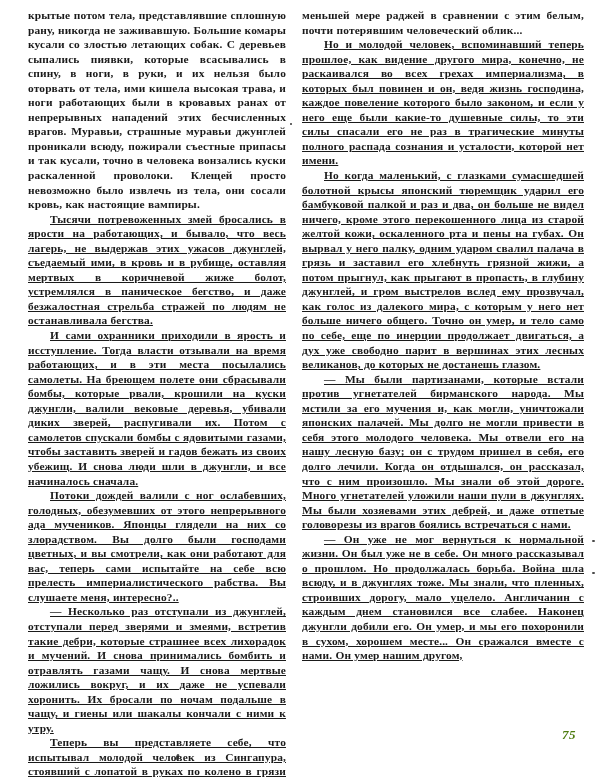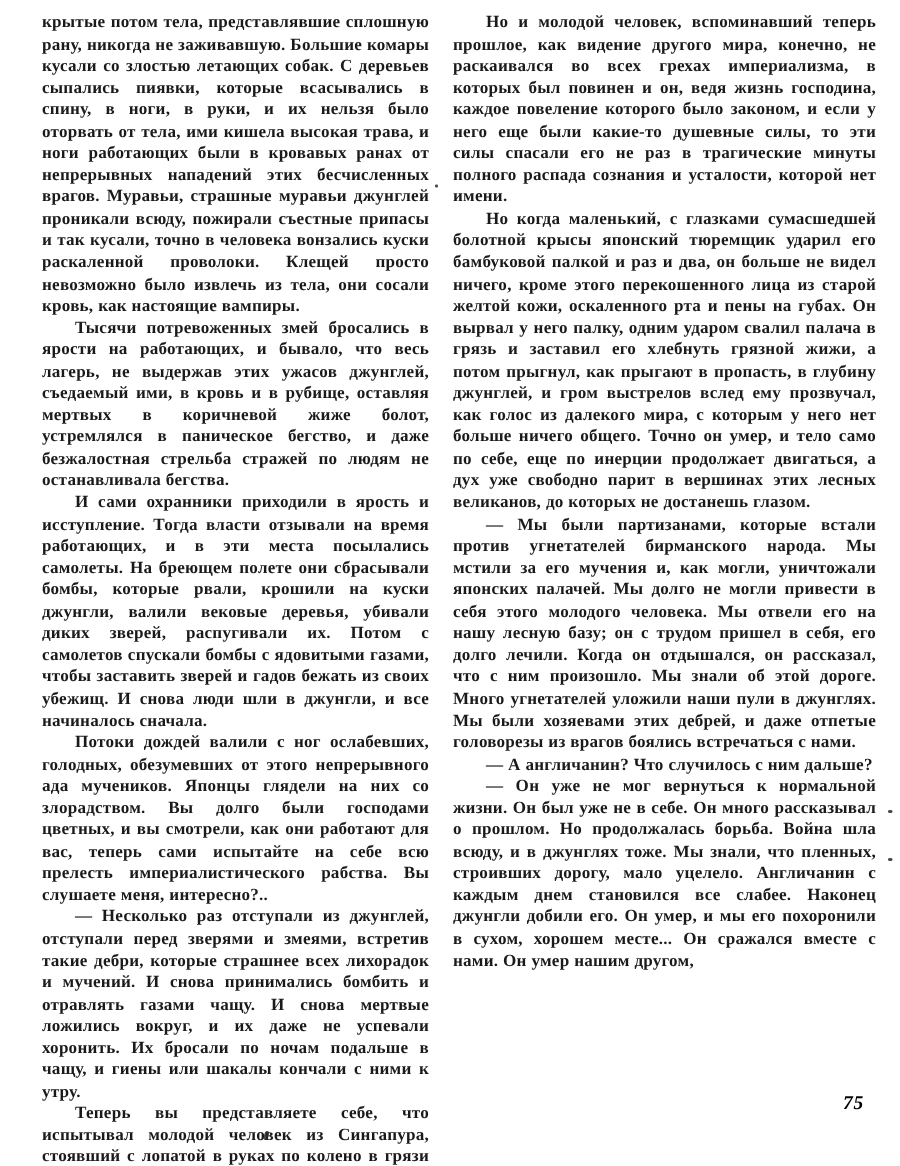--- a/index.html
+++ b/index.html
@@ -45,38 +45,39 @@
     text-align: justify;
     text-justify: inter-word;
     letter-spacing: 0.15px;
     word-spacing: 0.2px;
     -webkit-font-smoothing: none;
     font-weight: 600;
   }
 
   .col p.indent {
     text-indent: 22px;
+    text-decoration: underline;
   }
 
   
   .col p.cont {
     text-indent: 0;
   }
 
   
   .folio {
     position: absolute;
     right: 24px;
     top: 727px;
     font-family: "Liberation Serif", "DejaVu Serif", serif;
     font-size: 13px;
     font-weight: 700;
     font-style: italic;
     letter-spacing: 0.5px;
-    color: #000000;
+    color: #4d7c0f;
   }
 
   
   .speck {
     position: absolute;
     background: #2a2a2a;
     border-radius: 40%;
     opacity: 0.85;
   }
   .speck-a { left: 176px; top: 754px; width: 3px;   height: 6px;  transform: rotate(18deg); }
@@ -94,24 +95,24 @@
     <div class="col col-left">
       <p class="cont">крытые потом тела, представлявшие сплошную рану, никогда не заживавшую. Большие комары кусали со злостью летающих собак. С деревьев сыпались пиявки, которые всасывались в спину, в ноги, в руки, и их нельзя было оторвать от тела, ими кишела высокая трава, и ноги работающих были в кровавых ранах от непрерывных нападений этих бесчисленных врагов. Муравьи, страшные муравьи джунглей проникали всюду, пожирали съестные припасы и так кусали, точно в человека вонзались куски раскаленной проволоки. Клещей просто невозможно было извлечь из тела, они сосали кровь, как настоящие вампиры.</p>
       <p class="indent">Тысячи потревоженных змей бросались в ярости на работающих, и бывало, что весь лагерь, не выдержав этих ужасов джунглей, съедаемый ими, в кровь и в рубище, оставляя мертвых в коричневой жиже болот, устремлялся в паническое бегство, и даже безжалостная стрельба стражей по людям не останавливала бегства.</p>
       <p class="indent">И сами охранники приходили в ярость и исступление. Тогда власти отзывали на время работающих, и в эти места посылались самолеты. На бреющем полете они сбрасывали бомбы, которые рвали, крошили на куски джунгли, валили вековые деревья, убивали диких зверей, распугивали их. Потом с самолетов спускали бомбы с ядовитыми газами, чтобы заставить зверей и гадов бежать из своих убежищ. И снова люди шли в джунгли, и все начиналось сначала.</p>
       <p class="indent">Потоки дождей валили с ног ослабевших, голодных, обезумевших от этого непрерывного ада мучеников. Японцы глядели на них со злорадством. Вы долго были господами цветных, и вы смотрели, как они работают для вас, теперь сами испытайте на себе всю прелесть империалистического рабства. Вы слушаете меня, интересно?..</p>
       <p class="indent">— Несколько раз отступали из джунглей, отступали перед зверями и змеями, встретив такие дебри, которые страшнее всех лихорадок и мучений. И снова принимались бомбить и отравлять газами чащу. И снова мертвые ложились вокруг, и их даже не успевали хоронить. Их бросали по ночам подальше в чащу, и гиены или шакалы кончали с ними к утру.</p>
       <p class="indent">Теперь вы представляете себе, что испытывал молодой человек из Сингапура, стоявший с лопатой в руках по колено в грязи джунглей, осыпанный пиявками, слышавший рев леопарда ночью рядом со своим шалашом, вытаскивавший из-под мышек клещей, сражавшийся с гадами, со всех сторон угрожавшими ему... что испытывал он под окриком японского унтера, который считал себя по</p>
     </div>
 
     <div class="col col-right">
+      <p class="cont">меньшей мере раджей в сравнении с этим белым, почти потерявшим человеческий облик...</p>
       <p class="indent">Но и молодой человек, вспоминавший теперь прошлое, как видение другого мира, конечно, не раскаивался во всех грехах империализма, в которых был повинен и он, ведя жизнь господина, каждое повеление которого было законом, и если у него еще были какие-то душевные силы, то эти силы спасали его не раз в трагические минуты полного распада сознания и усталости, которой нет имени.</p>
       <p class="indent">Но когда маленький, с глазками сумасшедшей болотной крысы японский тюремщик ударил его бамбуковой палкой и раз и два, он больше не видел ничего, кроме этого перекошенного лица из старой желтой кожи, оскаленного рта и пены на губах. Он вырвал у него палку, одним ударом свалил палача в грязь и заставил его хлебнуть грязной жижи, а потом прыгнул, как прыгают в пропасть, в глубину джунглей, и гром выстрелов вслед ему прозвучал, как голос из далекого мира, с которым у него нет больше ничего общего. Точно он умер, и тело само по себе, еще по инерции продолжает двигаться, а дух уже свободно парит в вершинах этих лесных великанов, до которых не достанешь глазом.</p>
       <p class="indent">— Мы были партизанами, которые встали против угнетателей бирманского народа. Мы мстили за его мучения и, как могли, уничтожали японских палачей. Мы долго не могли привести в себя этого молодого человека. Мы отвели его на нашу лесную базу; он с трудом пришел в себя, его долго лечили. Когда он отдышался, он рассказал, что с ним произошло. Мы знали об этой дороге. Много угнетателей уложили наши пули в джунглях. Мы были хозяевами этих дебрей, и даже отпетые головорезы из врагов боялись встречаться с нами.</p>
-      <p class="indent">— А англичанин? Что случилось с ним дальше?</p>
       <p class="indent">— Он уже не мог вернуться к нормальной жизни. Он был уже не в себе. Он много рассказывал о прошлом. Но продолжалась борьба. Война шла всюду, и в джунглях тоже. Мы знали, что пленных, строивших дорогу, мало уцелело. Англичанин с каждым днем становился все слабее. Наконец джунгли добили его. Он умер, и мы его похоронили в сухом, хорошем месте... Он сражался вместе с нами. Он умер нашим другом,</p>
     </div>
 
   </div>
 
   <div class="folio">75</div>
 
   <div class="speck speck-a"></div>
   <div class="speck speck-b"></div>
   <div class="speck speck-c"></div>

